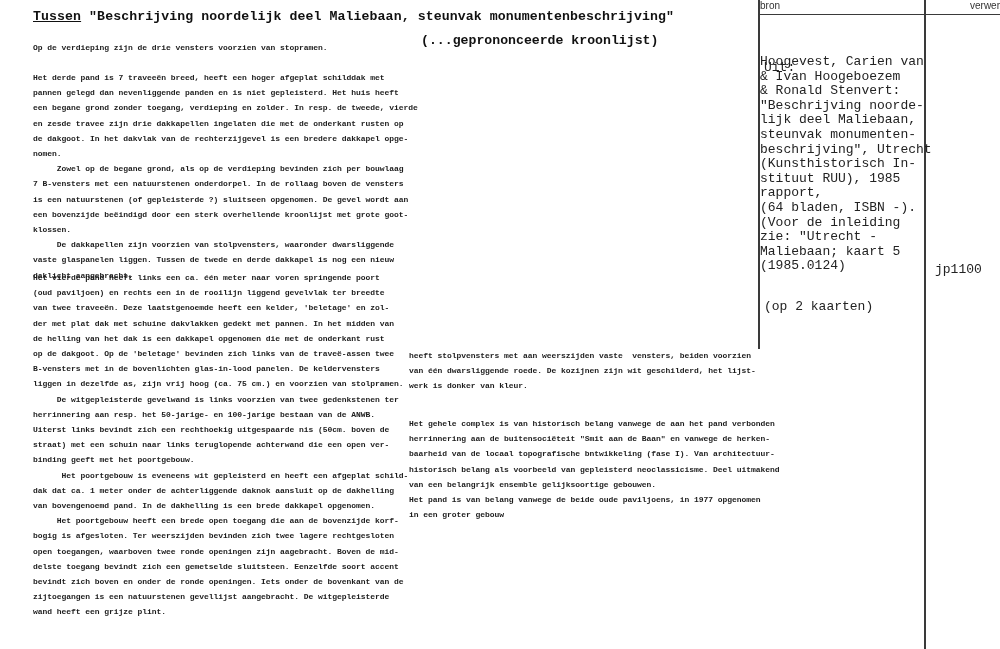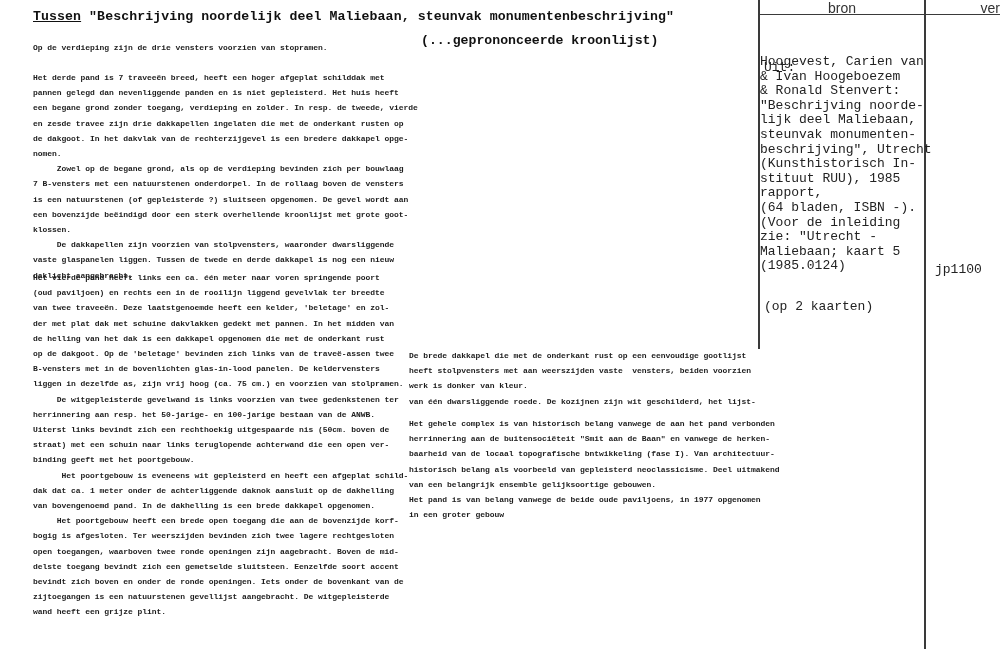--- a/index.html
+++ b/index.html
@@ -4,35 +4,35 @@
   <style>
     html, body { margin: 0; padding: 0; background: #ffffff; }
     body { width: 1000px; height: 649px; position: relative; overflow: hidden; font-family: "Liberation Mono", "DejaVu Sans Mono", monospace; color: #1a1a1a; }
     .title { position: absolute; left: 33px; top: 9px; font-size: 13.2px; font-weight: bold; letter-spacing: 0.1px; white-space: pre; color: #111; }
     .title .vervolg { text-decoration: underline; }
     .subtitle { position: absolute; left: 421px; top: 33px; font-size: 13.2px; font-weight: bold; white-space: pre; color: #111; }
     .para { position: absolute; font-size: 8px; line-height: 15.2px; white-space: pre; color: #1c1c1c; font-weight: bold; letter-spacing: -0.05px; }
     .left { left: 33px; }
     .mid { left: 409px; }
     .rule { position: absolute; background: #3a3a3a; }
-    .colhead { position: absolute; top: 0px; font-family: "Liberation Sans", "DejaVu Sans", sans-serif; font-size: 14px; color: #333; text-align: center; }
+    .colhead { position: absolute; top: 0px; font-family: "Liberation Sans", "DejaVu Sans", sans-serif; font-size: 10px; color: #333; text-align: left; }
     .bron-text { position: absolute; left: 760px; font-size: 13px; line-height: 14.6px; white-space: pre; color: #222; }
     .verwerkt-val { position: absolute; left: 935px; top: 262px; font-size: 13px; color: #222; white-space: pre; }
   </style>
 </head>
 <body>
 
 <div class="title"><span class="vervolg">Tussen</span><span> "Beschrijving noordelijk deel Maliebaan, steunvak monumentenbeschrijving"</span></div>
 <div class="subtitle">(...geprononceerde kroonlijst)</div>
 
 <div class="para left" style="top:40px;"><div>Op de verdieping zijn de drie vensters voorzien van stopramen.</div></div>
 <div class="para left" style="top:70px;"><div>Het derde pand is 7 traveeën breed, heeft een hoger afgeplat schilddak met</div><div>pannen gelegd dan nevenliggende panden en is niet gepleisterd. Het huis heeft</div><div>een begane grond zonder toegang, verdieping en zolder. In resp. de tweede, vierde</div><div>en zesde travee zijn drie dakkapellen ingelaten die met de onderkant rusten op</div><div>de dakgoot. In het dakvlak van de rechterzijgevel is een bredere dakkapel opge-</div><div>nomen.</div><div>     Zowel op de begane grond, als op de verdieping bevinden zich per bouwlaag</div><div>7 B-vensters met een natuurstenen onderdorpel. In de rollaag boven de vensters</div><div>is een natuurstenen (of gepleisterde ?) sluitseen opgenomen. De gevel wordt aan</div><div>een bovenzijde beëindigd door een sterk overhellende kroonlijst met grote goot-</div><div>klossen.</div><div>     De dakkapellen zijn voorzien van stolpvensters, waaronder dwarsliggende</div><div>vaste glaspanelen liggen. Tussen de twede en derde dakkapel is nog een nieuw</div><div>daklicht aangebracht.</div></div>
 <div class="para left" style="top:270px;"><div>Het vierde pand heeft links een ca. één meter naar voren springende poort</div><div>(oud paviljoen) en rechts een in de rooilijn liggend gevelvlak ter breedte</div><div>van twee traveeën. Deze laatstgenoemde heeft een kelder, 'beletage' en zol-</div><div>der met plat dak met schuine dakvlakken gedekt met pannen. In het midden van</div><div>de helling van het dak is een dakkapel opgenomen die met de onderkant rust</div><div>op de dakgoot. Op de 'beletage' bevinden zich links van de traveë-assen twee</div><div>B-vensters met in de bovenlichten glas-in-lood panelen. De keldervensters</div><div>liggen in dezelfde as, zijn vrij hoog (ca. 75 cm.) en voorzien van stolpramen.</div><div>     De witgepleisterde gevelwand is links voorzien van twee gedenkstenen ter</div><div>herrinnering aan resp. het 50-jarige- en 100-jarige bestaan van de ANWB.</div><div>Uiterst links bevindt zich een rechthoekig uitgespaarde nis (50cm. boven de</div><div>straat) met een schuin naar links teruglopende achterwand die een open ver-</div><div>binding geeft met het poortgebouw.</div><div>      Het poortgebouw is eveneens wit gepleisterd en heeft een afgeplat schild-</div><div>dak dat ca. 1 meter onder de achterliggende daknok aansluit op de dakhelling</div><div>van bovengenoemd pand. In de dakhelling is een brede dakkapel opgenomen.</div><div>     Het poortgebouw heeft een brede open toegang die aan de bovenzijde korf-</div><div>bogig is afgesloten. Ter weerszijden bevinden zich twee lagere rechtgesloten</div><div>open toegangen, waarboven twee ronde openingen zijn aagebracht. Boven de mid-</div><div>delste toegang bevindt zich een gemetselde sluitsteen. Eenzelfde soort accent</div><div>bevindt zich boven en onder de ronde openingen. Iets onder de bovenkant van de</div><div>zijtoegangen is een natuurstenen gevellijst aangebracht. De witgepleisterde</div><div>wand heeft een grijze plint.</div></div>
 
-<div class="para mid" style="top:348px;"><div>De brede dakkapel die met de onderkant rust op een eenvoudige gootlijst</div><div>heeft stolpvensters met aan weerszijden vaste  vensters, beiden voorzien</div><div>werk is donker van kleur.</div><div>van één dwarsliggende roede. De kozijnen zijn wit geschilderd, het lijst-</div></div>
+<div class="para mid" style="top:348px;"><div>heeft stolpvensters met aan weerszijden vaste  vensters, beiden voorzien</div><div>van één dwarsliggende roede. De kozijnen zijn wit geschilderd, het lijst-</div><div>werk is donker van kleur.</div></div>
 <div class="para mid" style="top:416px;"><div>Het gehele complex is van historisch belang vanwege de aan het pand verbonden</div><div>herrinnering aan de buitensociëteit "Smit aan de Baan" en vanwege de herken-</div><div>baarheid van de locaal topografische bntwikkeling (fase I). Van architectuur-</div><div>historisch belang als voorbeeld van gepleisterd neoclassicisme. Deel uitmakend</div><div>van een belangrijk ensemble gelijksoortige gebouwen.</div><div>Het pand is van belang vanwege de beide oude paviljoens, in 1977 opgenomen</div><div>in een groter gebouw</div></div>
 
 <div class="rule" style="left:758px; top:0; width:2px; height:349px;"></div>
 <div class="rule" style="left:924px; top:0; width:2px; height:649px;"></div>
 <div class="rule" style="left:758px; top:14px; width:242px; height:1px;"></div>
 
 <div class="colhead" style="left:760px; width:164px;">bron</div>
 <div class="colhead" style="left:926px; width:74px;padding-left:44px;">verwerkt</div>
 
 <div class="bron-text" style="top:24px; left:764px;margin-top:37px;">Uit:</div>

